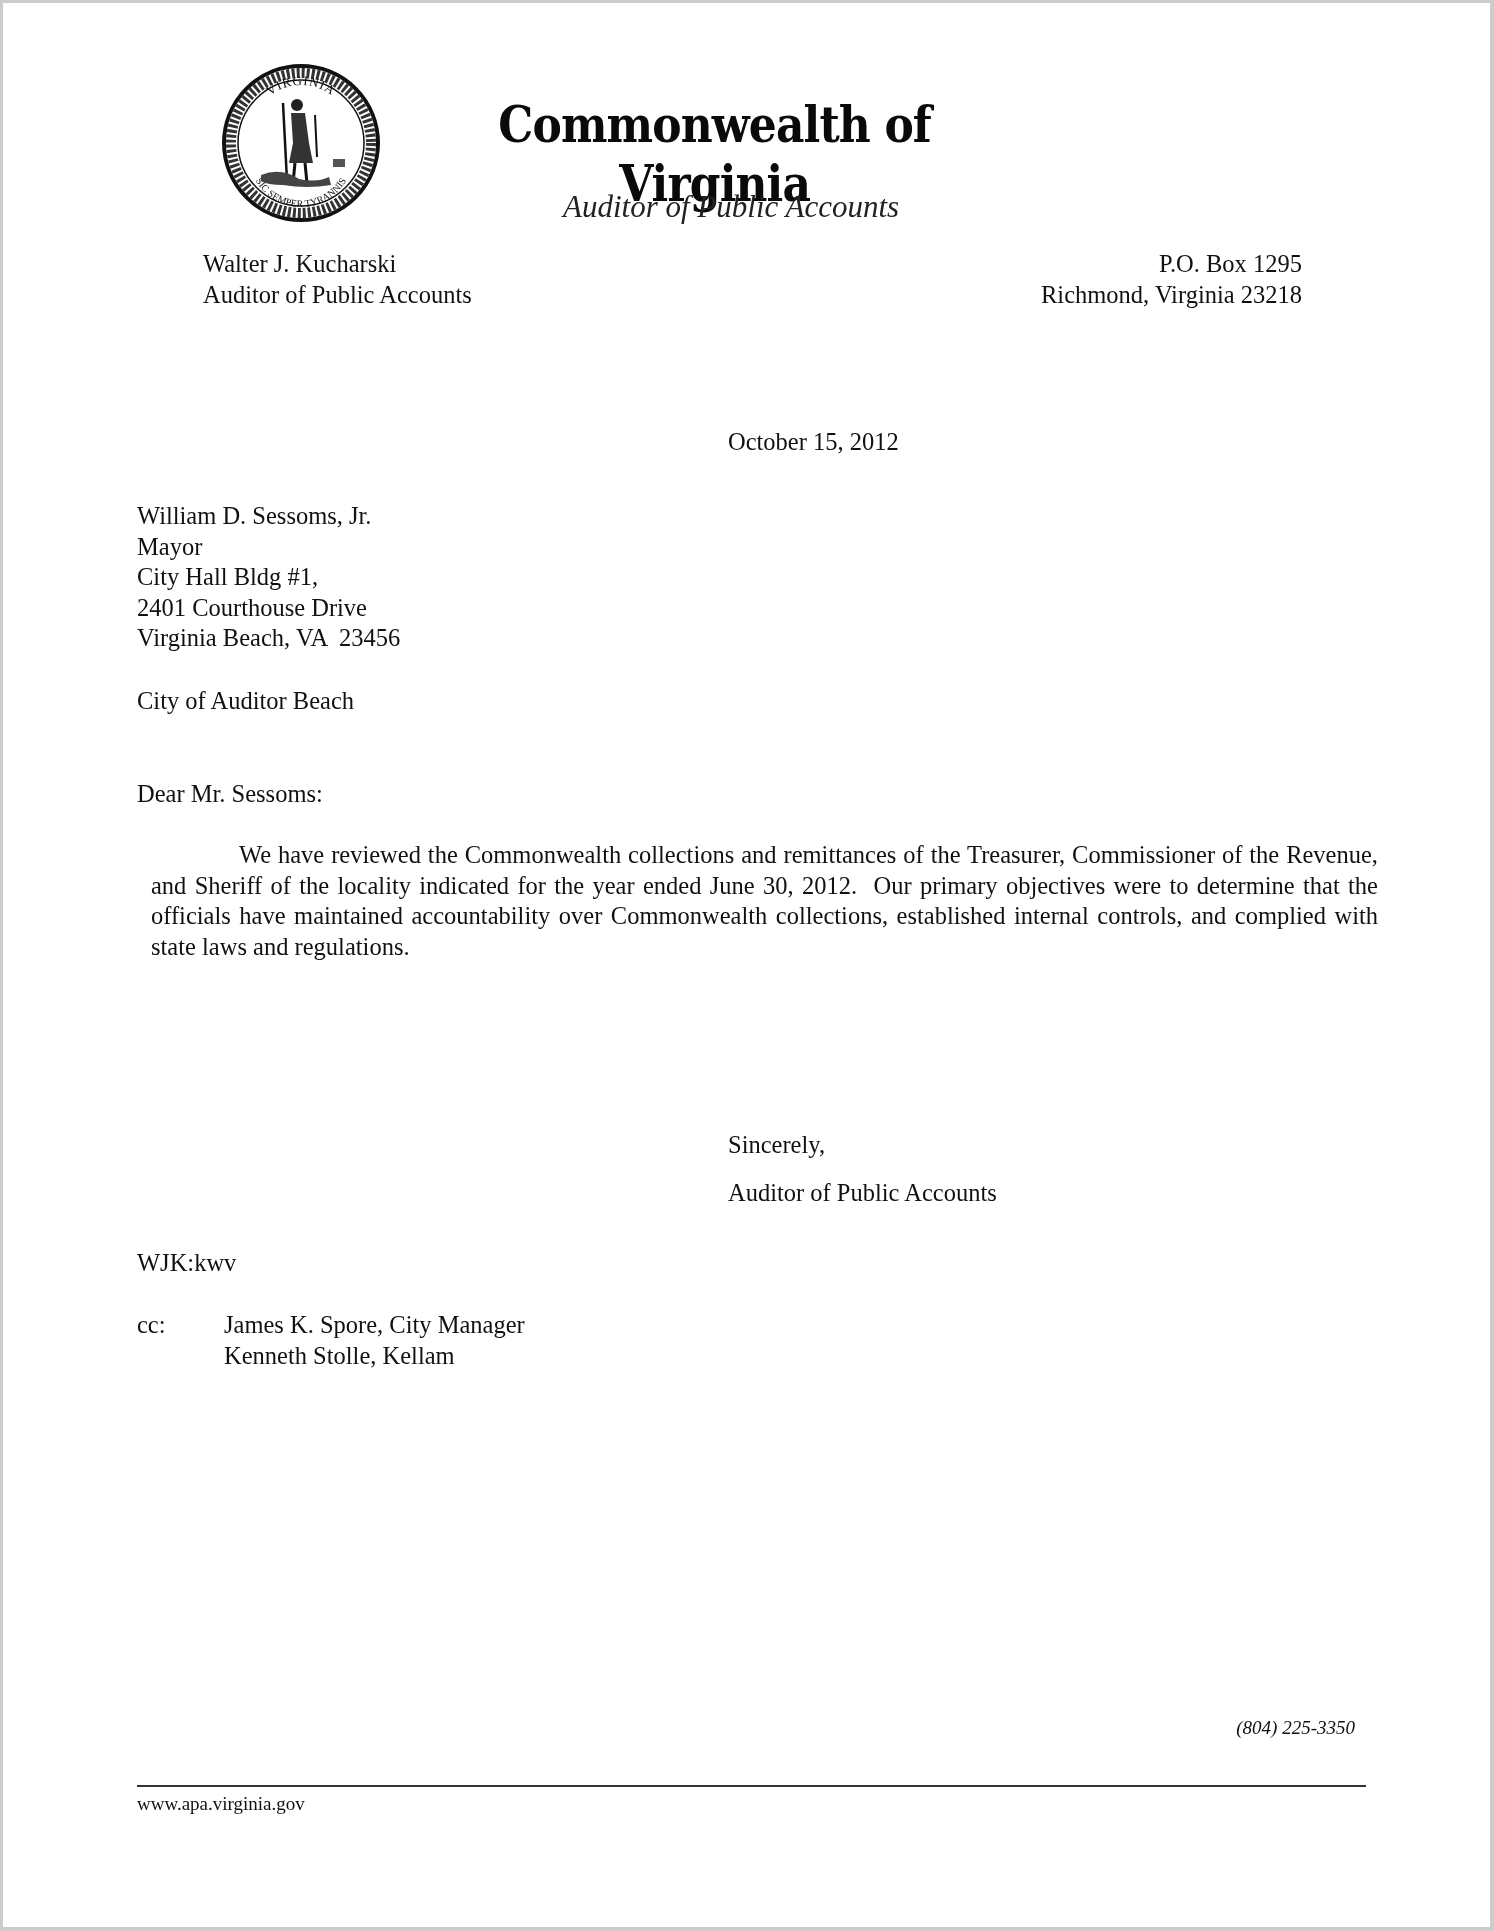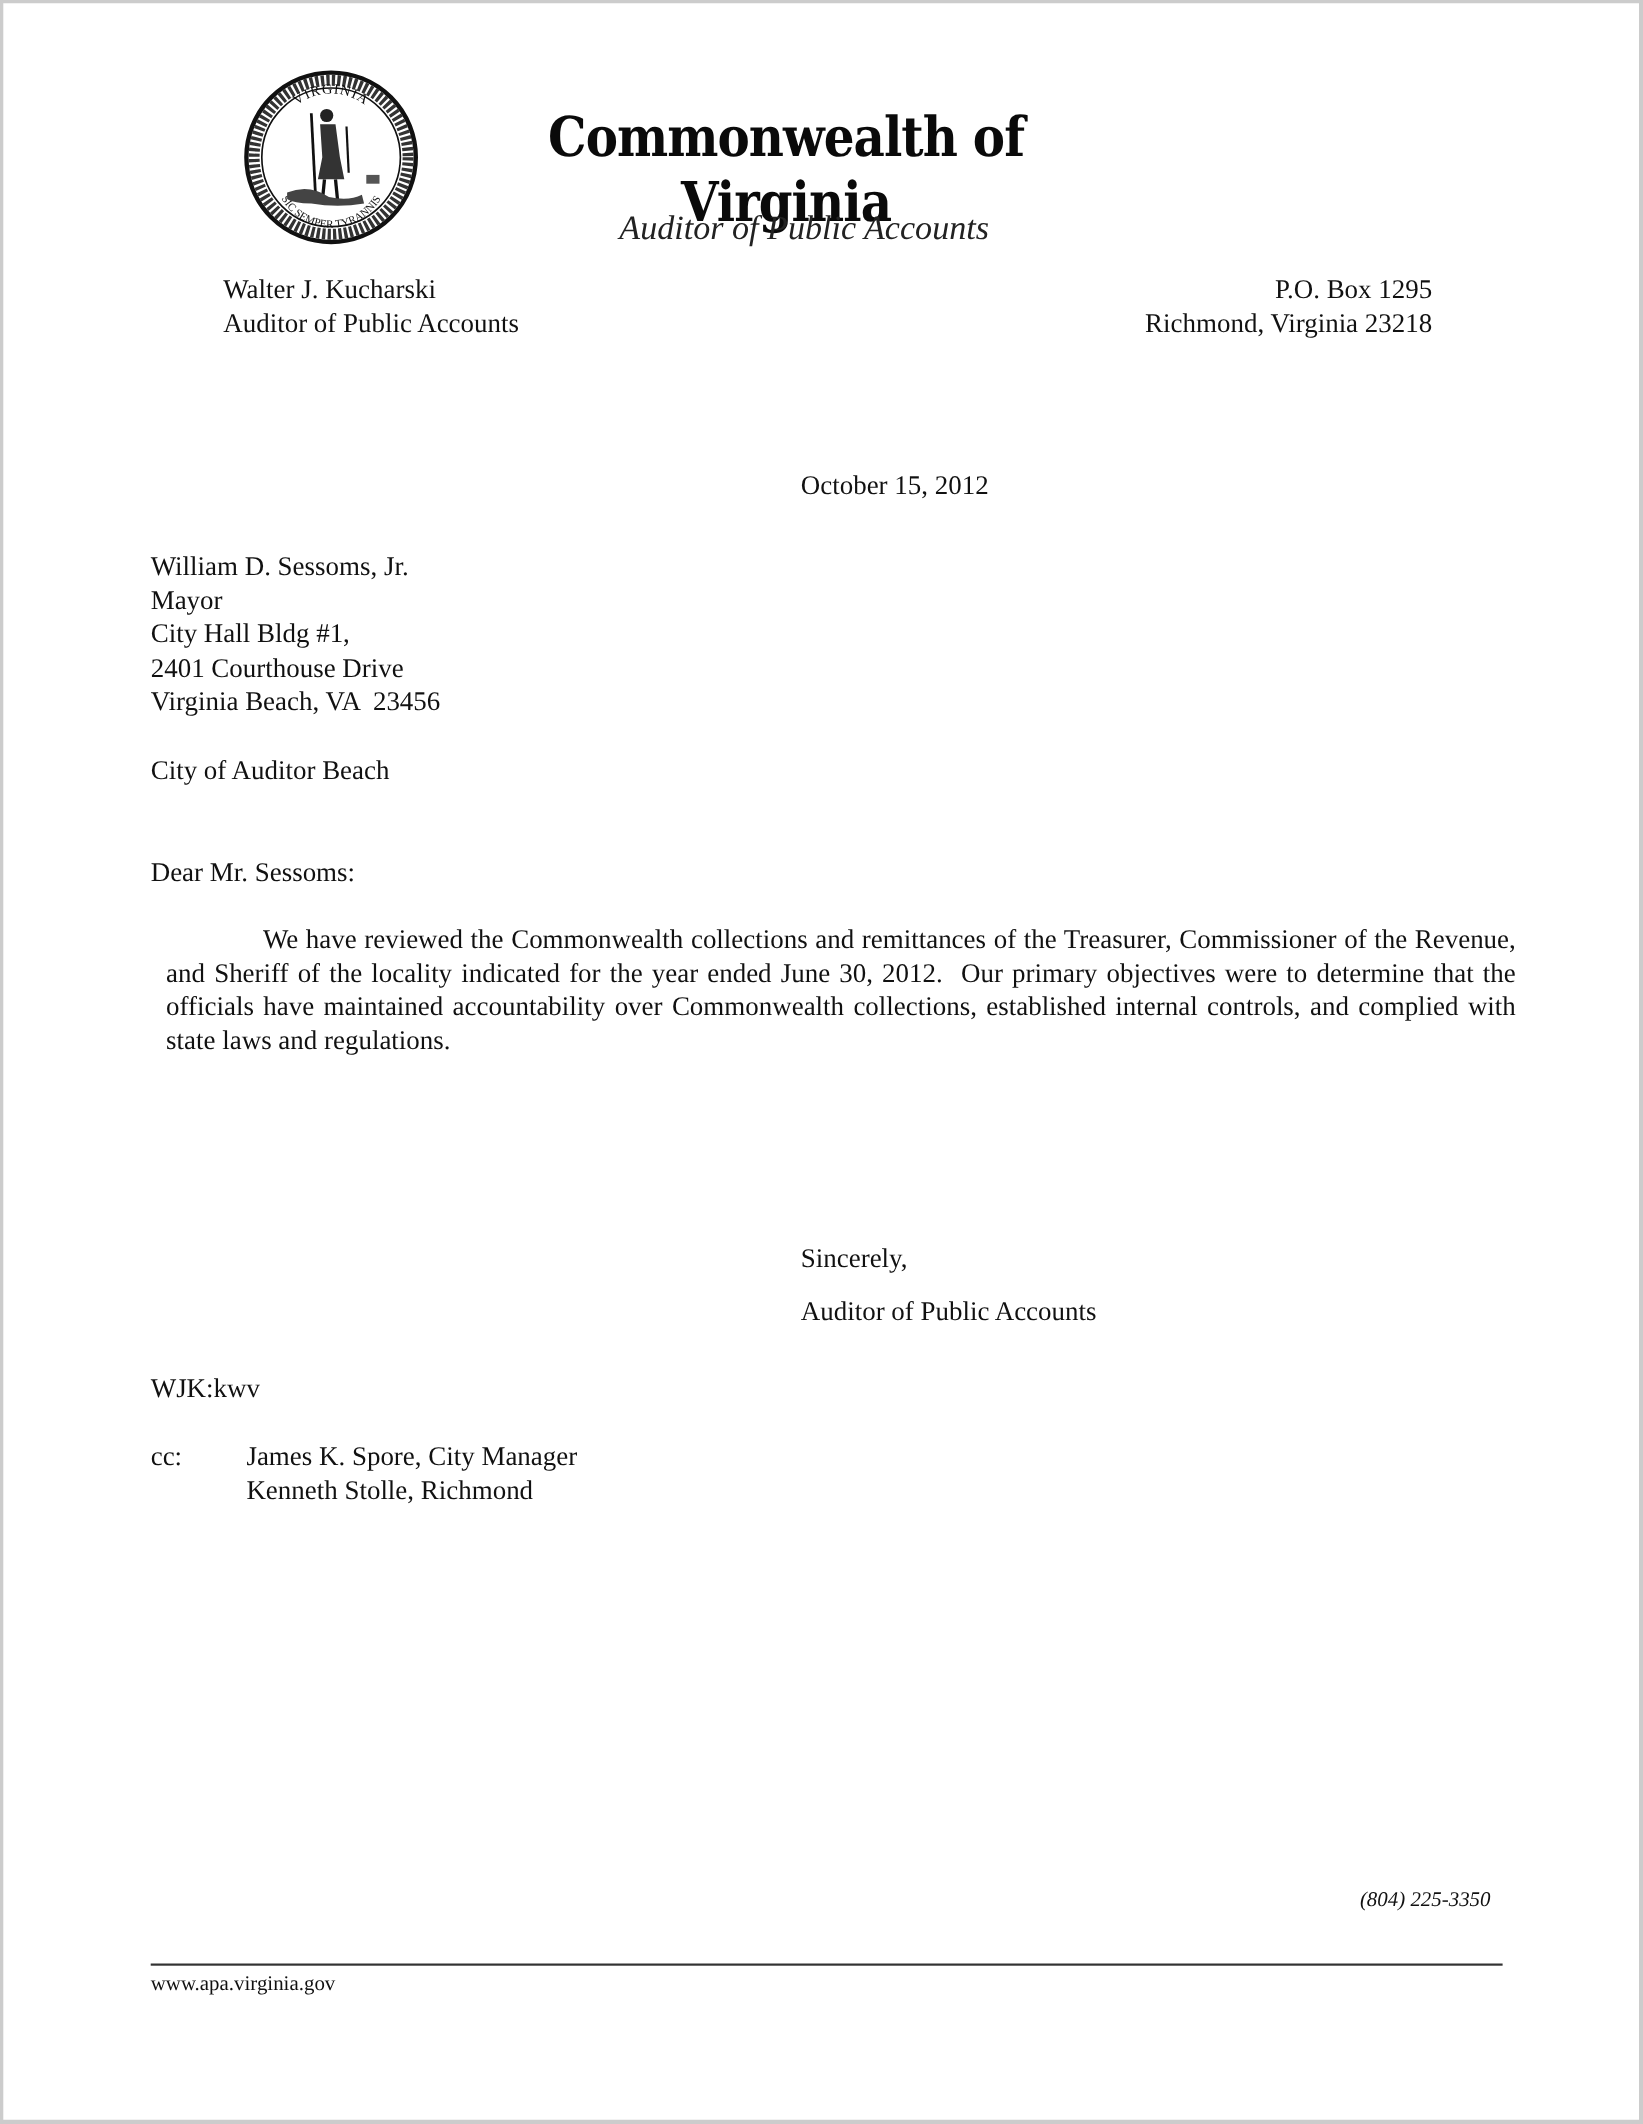--- a/index.html
+++ b/index.html
@@ -106,19 +106,19 @@
 
   <div class="para p1" style="white-space:pre-wrap">We have reviewed the Commonwealth collections and remittances of the Treasurer, Commissioner of the Revenue, and Sheriff of the locality indicated for the year ended June 30, 2012.  Our primary objectives were to determine that the officials have maintained accountability over Commonwealth collections, established internal controls, and complied with state laws and regulations.</div>
 
   <div class="abs txt closing">Sincerely,</div>
   <div class="abs txt signer">Auditor of Public Accounts</div>
   <div class="abs txt initials">WJK:kwv</div>
 
   <div class="abs txt cc-label">cc:</div>
   <div class="abs txt cc-list">
     <div>James K. Spore, City Manager</div>
-    <div>Kenneth Stolle, Richmond</div>
+    <div>Kenneth Stolle, Kellam</div>
   </div>
 
   <div class="footer-rule"></div>
   <div class="abs footer-left">www.apa.virginia.gov</div>
   <div class="abs footer-right">(804) 225-3350</div>
 </div>
 
 </body></html>

